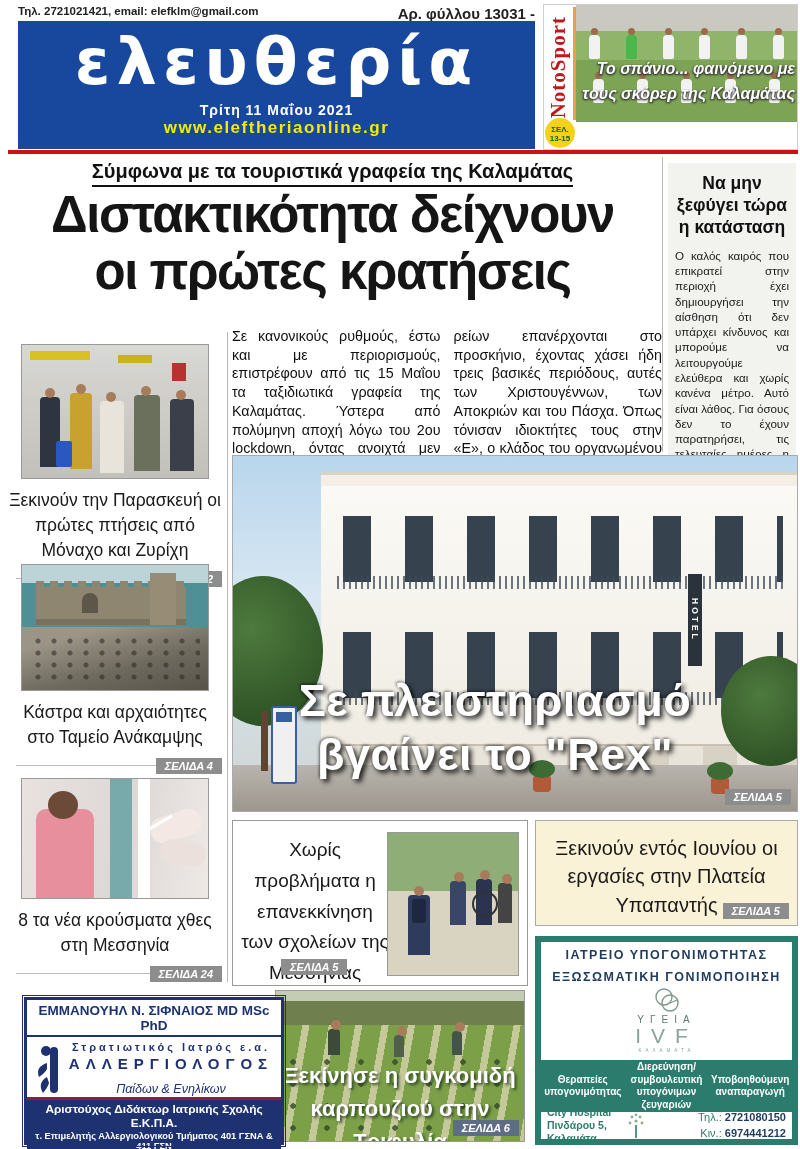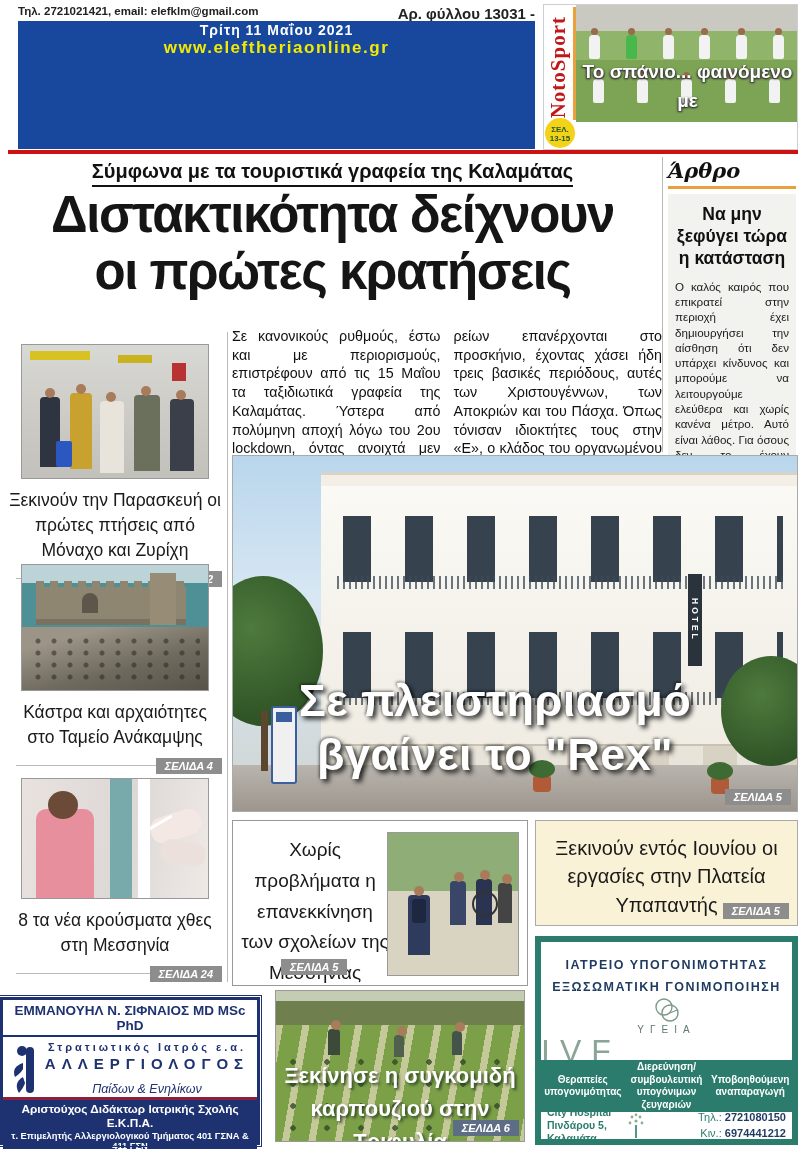--- a/index.html
+++ b/index.html
@@ -19,21 +19,21 @@
   
   .noto { position:absolute; left:543px; top:4px; width:255px; height:146px; background:#fff; border:1px solid #cfcfcf; }
   .noto-brand { position:absolute; left:0; top:0; bottom:27px; width:29px; background:#fff; }
   .noto-brand span { position:absolute; left:2px; bottom:4px; writing-mode:vertical-rl; transform:rotate(180deg); font-family:"Liberation Serif", serif; font-weight:bold; font-size:21px; color:#c01818; letter-spacing:1px; }
   .noto-rule { position:absolute; left:29px; top:2px; bottom:29px; width:3px; background:#e8a13c; }
   .noto-photo { position:absolute; left:32px; top:0; right:0; bottom:27px; background:linear-gradient(#c9c9c2 0 26px, #8fb46a 26px 55px, #7da355 55px 100%); overflow:hidden; }
   .prow { position:absolute; left:0; right:0; display:flex; justify-content:space-around; }
   .player { width:11px; height:24px; background:#f2f2f2; border-radius:4px 4px 2px 2px; position:relative; }
   .player:before { content:""; position:absolute; top:-7px; left:2px; width:7px; height:7px; border-radius:50%; background:#9b6b4d; }
   .player.green { background:#49b84c; }
-  .noto-ol { position:absolute; left:4px; right:2px; top:52px; text-align:center; color:#fff; font-weight:bold; font-size:19px; line-height:1.55; text-shadow:1px 1px 2px #333, -1px 1px 2px #333; }
+  .noto-ol { position:absolute; left:4px; right:2px; top:52px; text-align:right; color:#fff; font-weight:bold; font-size:16px; line-height:1.55; text-shadow:1px 1px 2px #333, -1px 1px 2px #333;font-style:italic; }
   .noto-strap { position:absolute; left:29px; right:0; bottom:0; height:27px; background:#2e9433; color:#fff; font-style:italic; font-weight:bold; font-size:16px; text-align:center; line-height:27px; }
   .noto-badge { position:absolute; left:1px; bottom:1px; width:30px; height:30px; background:#f5d21a; border-radius:50%; text-align:center; color:#1c5c20; font-weight:bold; font-size:8px; line-height:1.15; padding-top:7px; z-index:3; }
 
   
   .redrule { position:absolute; left:8px; top:150px; width:790px; height:4px; background:#cc1111; }
 
   
   .kicker-wrap { position:absolute; left:0; top:160px; width:665px; text-align:center; }
   .kicker { display:inline-block; font-weight:bold; font-size:20px; color:#111; border-bottom:2px solid #111; padding-bottom:2px; }
   .headline { position:absolute; left:0; top:186px; width:665px; text-align:center; font-weight:bold; color:#151515; font-size:51px; line-height:1.12; letter-spacing:-1.5px; }
@@ -95,55 +95,56 @@
   .ypap-badge { position:absolute; right:8px; bottom:6px; }
 
   
   .melon { position:absolute; left:275px; top:990px; width:250px; height:152px; border:1px solid #999; background:linear-gradient(#c4cdb4 0 10px, #6f7f4e 10px 34px, #7ba048 34px 100%); overflow:hidden; }
   .melon-rows { position:absolute; left:0; right:0; top:34px; bottom:0; background:repeating-linear-gradient(100deg, rgba(222,214,180,.75) 0 7px, rgba(0,0,0,0) 7px 26px); }
   .melon-dots { position:absolute; left:0; right:0; top:60px; bottom:0; background-image:radial-gradient(circle, #334a28 2.5px, rgba(0,0,0,0) 3px); background-size:34px 22px; opacity:.8; }
   .mel-ol { position:absolute; left:2px; right:2px; top:68px; text-align:center; color:#fff; font-weight:bold; font-size:22px; line-height:1.5; text-shadow:2px 2px 3px rgba(40,60,30,.9); }
   .mel-badge { position:absolute; right:5px; bottom:5px; background:#5d6d86; }
 
   
-  .allerg { position:absolute; left:0; top:997px; width:260px; height:148px; background:#fff; border:3px solid #1e3272; outline:1px solid #1e3272; outline-offset:1px; }
+  .allerg { position:absolute; left:24px; top:997px; width:260px; height:148px; background:#fff; border:3px solid #1e3272; outline:1px solid #1e3272; outline-offset:1px; }
   .al-name { text-align:center; font-weight:bold; font-size:13.5px; color:#1e3272; padding-top:3px; border-bottom:2px solid #1e3272; padding-bottom:2px; }
   .al-mid { position:relative; height:56px; }
   .al-sub1 { text-align:center; font-weight:bold; font-size:11px; letter-spacing:3px; color:#1e3272; margin:4px 0 0 34px; }
   .al-sub2 { text-align:center; font-weight:bold; font-size:15px; letter-spacing:6px; color:#1e3272; margin:2px 0 0 34px; }
   .al-sub3 { text-align:center; font-style:italic; font-size:12.5px; color:#1e3272; margin:10px 0 0 34px; }
   .al-red { height:3px; background:#8c1f3a; }
   .al-navy { background:#1e3272; color:#fff; text-align:center; padding:2px 2px 3px; }
   .al-r1 { font-weight:bold; font-size:11.8px; }
   .al-r2 { font-weight:bold; font-size:9.3px; margin-top:1px; }
 
   
   .ivf { position:absolute; left:535px; top:936px; width:263px; height:209px; background:#fff; border:6px solid #2b7c6d; }
-  .ivf-l1 { text-align:center; font-weight:bold; font-size:12.5px; letter-spacing:1.5px; color:#1e3a5f; margin-top:16px; }
+  .ivf-l1 { text-align:center; font-weight:bold; font-size:12.5px; letter-spacing:1.5px; color:#1e3a5f; margin-top:6px; }
   .ivf-doc { text-align:center; font-size:13px; color:#2b7c6d; margin-top:2px; }
   .ivf-logo { display:block; margin:3px auto 0; }
   .ivf-ygeia { text-align:center; font-size:10px; letter-spacing:6px; color:#5c7a6e; margin-top:1px; }
-  .ivf-ivf { text-align:left; font-size:32px; letter-spacing:10px; color:#8aa496; font-weight:300; line-height:1; }
+  .ivf-ivf { text-align:center; font-size:21px; letter-spacing:10px; color:#8aa496; font-weight:300; line-height:1; }
   .ivf-city { text-align:center; font-size:4.5px; letter-spacing:4px; color:#8aa496; margin-top:2px; }
   .ivf-band { position:absolute; left:0; right:0; top:118px; height:52px; background:#2b7c6d; color:#fff; display:flex; align-items:center; }
   .ivf-band div { flex:1; text-align:center; font-size:10px; font-weight:bold; line-height:1.25; padding:0 2px; }
   .ivf-foot { position:absolute; left:0; right:0; top:170px; bottom:0; display:flex; align-items:center; }
   .ivf-hosp { width:84px; padding-left:6px; color:#2b7c6d; font-weight:bold; font-size:10.5px; line-height:1.25; }
   .ivf-tel { flex:1; text-align:right; padding-right:6px; font-size:11px; color:#1e3a5f; font-weight:bold; line-height:1.45; }
   .ivf-tel b { color:#2b7c6d; font-weight:normal; }
 </style>
 </head>
 <body>
 
 <div id="page">
 
   <div class="topbar-left">Τηλ. 2721021421, email: elefklm@gmail.com</div>
   <div class="topbar-right">Αρ. φύλλου 13031 - Τιμή 1€</div>
 
   <div class="masthead">
+    <div class="mast-title">ελευθερία</div>
     <div class="mast-date">Τρίτη 11 Μαΐου 2021</div>
     <div class="mast-site">www.eleftheriaonline.gr</div>
   </div>
 
   <div class="noto">
     <div class="noto-brand">
         <span>NotoSport</span>
       </div>
     <div class="noto-rule"></div>
     <div class="noto-photo">
@@ -179,21 +180,20 @@
   </div>
   <div class="lead-body">
     <div class="lead-col">Σε κανονικούς ρυθμούς, έστω και με περιορισμούς, επιστρέφουν από τις 15 Μαΐου τα ταξιδιωτικά γραφεία της Καλαμάτας. Ύστερα από πολύμηνη αποχή λόγω του 2ου lockdown, όντας ανοιχτά μεν αλλά χωρίς κάποια ουσία λόγω των απαγορεύσεων, οι δραστηριότητες των ταξιδιωτικών πρακτο-</div>
     <div class="lead-col"><span>ρείων επανέρχονται στο προσκήνιο, έχοντας χάσει ήδη τρεις βασικές περιόδους, αυτές των Χριστουγέννων, των Αποκριών και του Πάσχα. Όπως τόνισαν ιδιοκτήτες τους στην «Ε», ο κλάδος του οργανωμένου τουρισμού ξεκινά διστακτικά με κάποιες αναγνωριστικές κοντινές «αποδράσεις».</span><span class="pageref"><span class="sq"></span><span>ΣΕΛ.11</span></span></div>
   </div>
 
   <div class="vline" style="left:662px; top:157px; height:295px;"></div>
   <div class="vline" style="left:227px; top:332px; height:650px;"></div>
 
   <div class="arthro">
-    <div class="arthro-label">Άρθρο</div>
     <div class="arthro-panel">
       <div class="arthro-title">Να μην ξεφύγει τώρα η κατάσταση</div>
       <div class="arthro-body">Ο καλός καιρός που επικρατεί στην περιοχή έχει δημιουργήσει την αίσθηση ότι δεν υπάρχει κίνδυνος και μπορούμε να λειτουργούμε ελεύθερα και χωρίς κανένα μέτρο. Αυτό είναι λάθος. Για όσους δεν το έχουν παρατηρήσει, τις τελευταίες ημέρες η Μεσσηνία δίνει αρκετά κρούσματα και είναι εύκολο η κατάσταση να ξεφύγει. Είναι βέβαιο ότι αν συνεχίσουμε να συμπεριφερόμαστε όλοι σα να μην υπάρχει πλέον κορονοϊός, πολύ σύντομα θα έχουμε άσχημες εξελίξεις στην περιοχή.</div>
       <div class="arthro-page">ΣΕΛΙΔΑ 2</div>
     </div>
   </div>
 
   <div class="side-item" style="top:344px;">
     <div class="sphoto" style="height:135px; background:linear-gradient(#d8d8d4, #c2c0ba);">
       <div class="abs" style="left:8px;top:6px;width:60px;height:9px;background:#d8c223;"></div>

